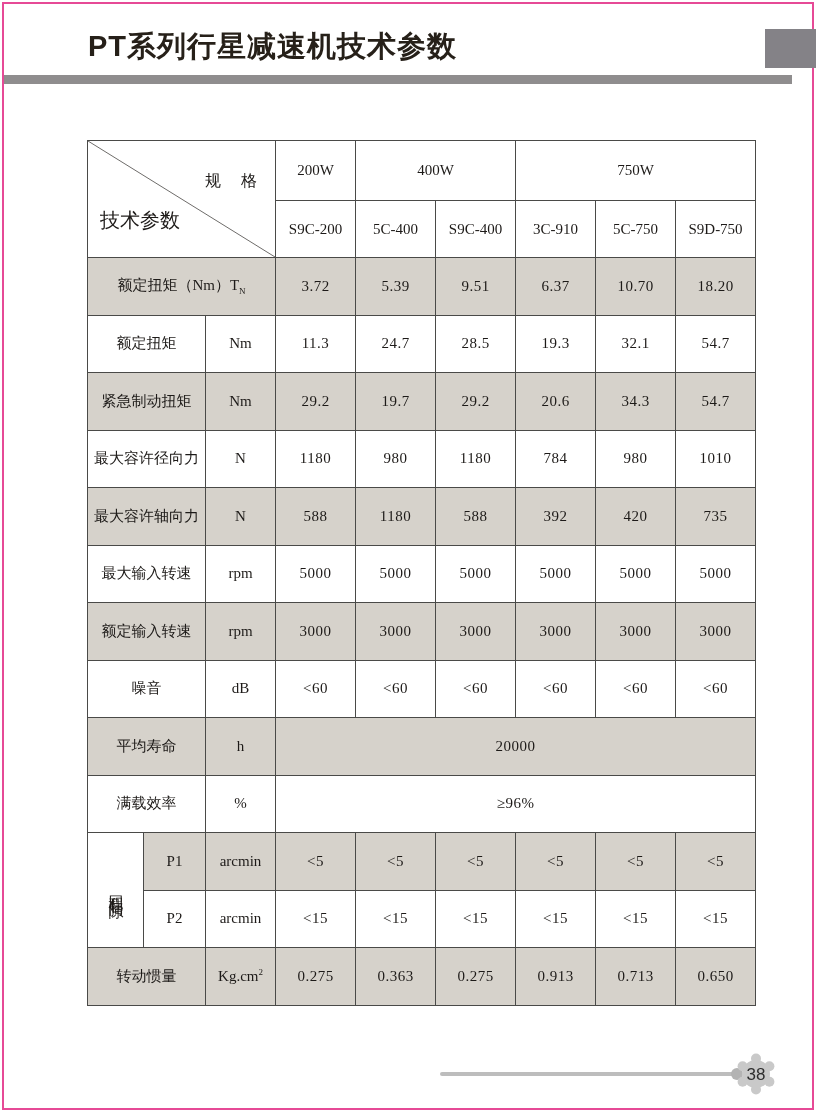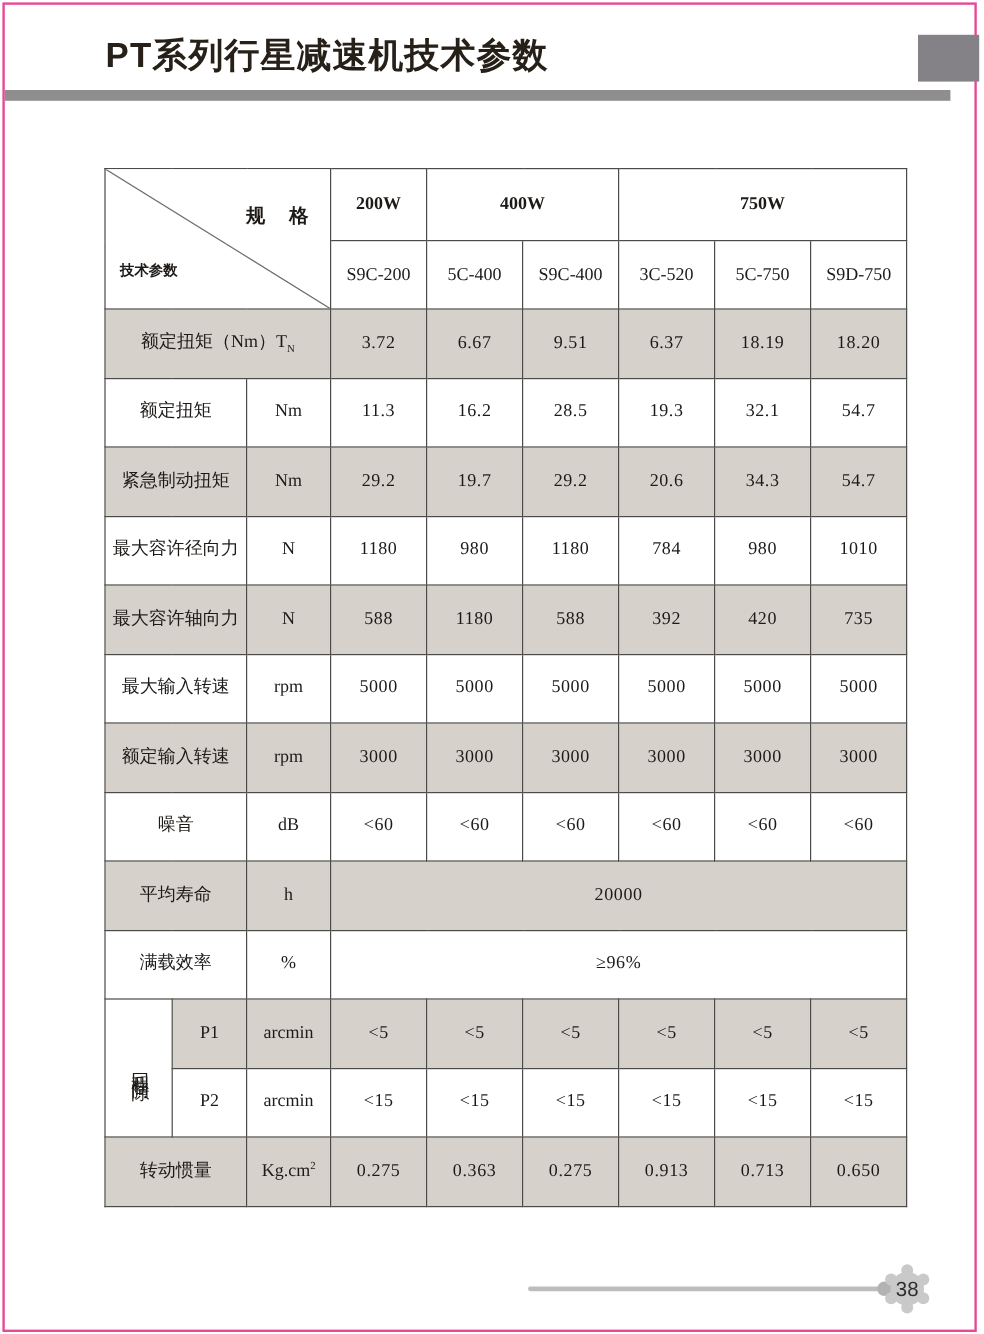--- a/index.html
+++ b/index.html
@@ -10,26 +10,26 @@
   
   .doc-title{position:absolute;left:88px;top:27px;font-family:"Liberation Sans","DejaVu Sans",sans-serif;
              font-weight:700;font-size:29px;letter-spacing:1px;color:#262019;white-space:nowrap;}
   .corner-rect{position:absolute;left:765px;top:29px;width:53px;height:39px;background:#848287;}
   .title-rule{position:absolute;left:4px;top:75px;width:788px;height:9px;background:#8f8d8e;}
 
   
   table.spec{position:absolute;left:87px;top:140px;width:668px;border-collapse:collapse;table-layout:fixed;}
   table.spec td{border:1px solid #4a4a48;text-align:center;vertical-align:middle;
                 font-size:15px;padding:0;line-height:1.25;background:#ffffff;color:#1d1a18;}
-  tr.hrow1{height:60px;font-weight:bold;} tr.hrow2{height:57px;} tr.drow{height:57.5px;}
+  tr.hrow1{height:60px;} tr.hrow2{height:57px;} tr.drow{height:57.5px;}
   tr.shaded td{background:#d6d2cb;}
   td.corner{position:relative;background:#ffffff !important;}
   .diag{position:absolute;inset:0;width:100%;height:100%;}
   .corner-spec{position:absolute;top:30px;right:16px;font-size:16px;letter-spacing:2px;white-space:pre;}
-  .corner-param{position:absolute;bottom:24px;left:12px;font-size:12px;margin-top:45px;}
+  .corner-param{position:absolute;bottom:24px;left:12px;font-size:20px;margin-top:45px;}
   td.rlabel{font-size:15px;}
   td.unit{font-size:14px;}
   td.val{font-size:15.5px;letter-spacing:0.5px;}
   .v-label{writing-mode:vertical-rl;text-orientation:upright;letter-spacing:3px;font-size:15px;margin:0 auto;}
   sub.tn{font-size:9px;} sup.u2{font-size:9px;}
 
   
   .footer-line{position:absolute;left:440px;top:1072px;width:298px;height:4px;background:#bdbdbd;border-radius:2px;}
   .footer-dot{position:absolute;left:731px;top:1068px;width:12px;height:12px;border-radius:50%;background:#b3b3b3;}
   .page-gear{position:absolute;left:733px;top:1051px;width:46px;height:46px;}
@@ -69,40 +69,40 @@
       </td>
       <td>200W</td>
       <td colspan="2">400W</td>
       <td colspan="3">750W</td>
     </tr>
 
     <tr class="hrow2">
       <td>S9C-200</td>
       <td>5C-400</td>
       <td>S9C-400</td>
-      <td>3C-520</td>
+      <td>3C-910</td>
       <td>5C-750</td>
       <td>S9D-750</td>
     </tr>
 
     <tr class="drow shaded">
       <td class="rlabel" colspan="3"><span>额定扭矩（Nm）T</span><sub class="tn">N</sub></td>
       <td class="val">3.72</td>
-      <td class="val">6.67</td>
+      <td class="val">5.39</td>
       <td class="val">9.51</td>
       <td class="val">6.37</td>
-      <td class="val">18.19</td>
+      <td class="val">10.70</td>
       <td class="val">18.20</td>
     </tr>
 
     <tr class="drow">
       <td class="rlabel" colspan="2">额定扭矩</td>
       <td class="unit">Nm</td>
       <td class="val">11.3</td>
-      <td class="val">16.2</td>
+      <td class="val">24.7</td>
       <td class="val">28.5</td>
       <td class="val">19.3</td>
       <td class="val">32.1</td>
       <td class="val">54.7</td>
     </tr>
 
     <tr class="drow shaded">
       <td class="rlabel" colspan="2">紧急制动扭矩</td>
       <td class="unit">Nm</td>
       <td class="val">29.2</td>

